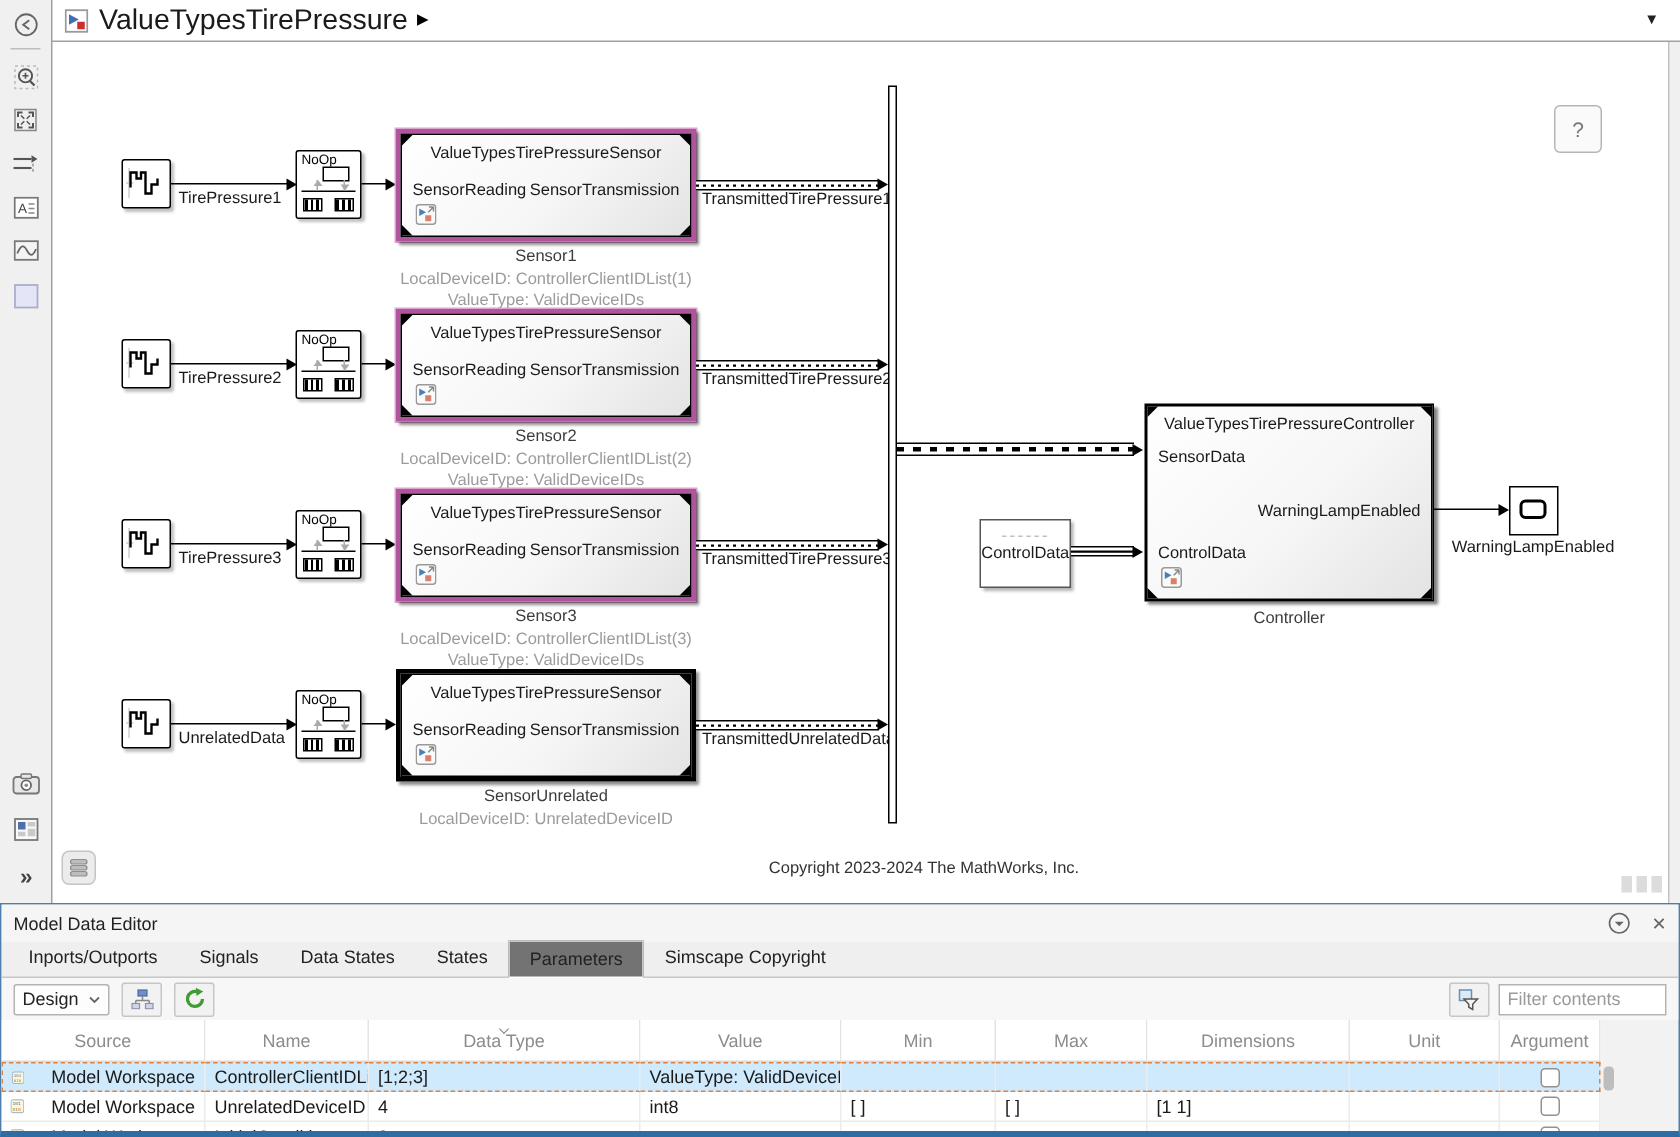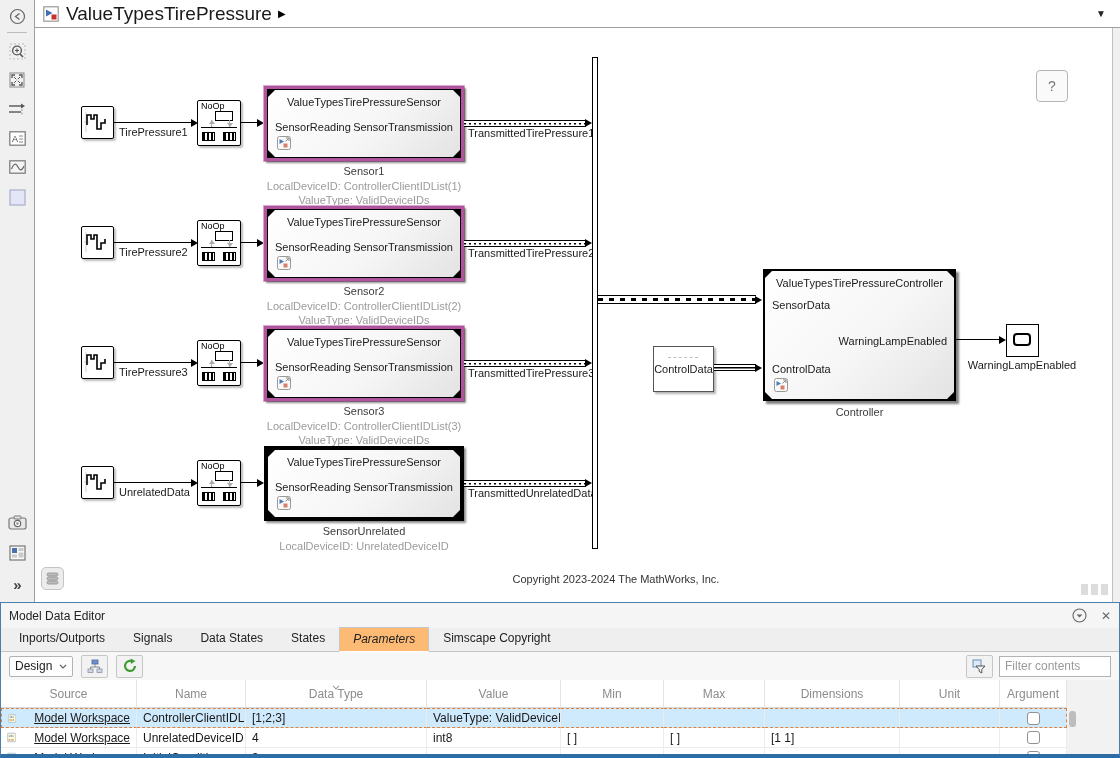--- a/index.html
+++ b/index.html
@@ -84,36 +84,36 @@
   #corner-grip span { width:7px; height:11px; background:#dcdcdc; }
 
   
   #mde { position:absolute; left:0; top:602px; width:1120px; height:156px; background:#f2f2f2; border:1px solid #4a7fae; border-bottom:4px solid #2e6da4; overflow:hidden; }
   .mde-header { height:25px; background:#f5f5f5; display:flex; align-items:center; padding:0 8px; }
   .mde-title { font-size:12px; color:#222; }
   .mde-hicons { margin-left:auto; display:flex; align-items:center; gap:14px; }
   .mde-hicon { color:#666; font-size:12px; cursor:pointer; display:flex; align-items:center; }
   .mde-tabs { height:24px; background:#efefef; border-bottom:1px solid #c6c6c6; display:flex; align-items:flex-end; padding-left:4px; }
   .tab { font-size:12px; color:#222; padding:4px 13px 5px 13px; cursor:pointer; border:1px solid transparent; }
-  .tab.active { background:#fdba74; border:1px solid #c6c6c6; border-bottom:1px solid #fff; margin-bottom:-1px;font-style:italic; }
+  .tab.active { background:#737373; border:1px solid #c6c6c6; border-bottom:1px solid #fff; margin-bottom:-1px; }
   .mde-toolbar { height:28px; background:#f7f7f7; display:flex; align-items:center; padding:0 8px; gap:8px; }
   .dd { height:21px; background:#fdfdfd; border:1px solid #b3b3b3; border-radius:2px; display:flex; align-items:center; padding:0 5px; gap:7px; font-size:12px; color:#222; cursor:pointer; }
   .tool-btn { width:27px; height:23px; background:#f2f2f2; border:1px solid #c6c6c6; border-radius:2px; display:flex; align-items:center; justify-content:center; cursor:pointer; }
   .tb-right { margin-left:auto; display:flex; align-items:center; gap:6px; }
   .filter-input { width:112px; height:21px; border:1px solid #b3b3b3; font-size:12px; padding:0 5px; color:#222; font-family:"Liberation Sans",sans-serif; }
   .filter-input::placeholder { color:#9a9a9a; }
 
   .tgrid { display:grid; grid-template-columns:136px 109px 181px 134px 103px 101px 135px 100px 67px; width:1066px; background:#fff; }
   .thead { height:28px; }
   .th { position:relative; font-size:12px; color:#8c8c8c; display:flex; align-items:center; justify-content:center; border-right:1px solid #e3e3e3; border-bottom:1px solid #d9d9d9; background:#fff; cursor:pointer; }
   .sort-chev { position:absolute; top:3px; left:50%; width:6px; height:6px; margin-left:-3px; }
   .sort-chev::before { content:""; position:absolute; left:0; top:0; width:5px; height:5px; border-right:1.4px solid #8c8c8c; border-bottom:1.4px solid #8c8c8c; transform:rotate(45deg) scale(.8); }
   .trow { height:20px; background:#fff; }
   .td { font-size:12px; color:#1a1a1a; display:flex; align-items:center; padding:0 6px; border-right:1px solid #ececec; border-bottom:1px solid #ececec; white-space:nowrap; overflow:hidden; }
-  .td.src { gap:18px;text-decoration:underline; }
+  .td.src { gap:18px; }
   .trow.selected .td { background:#cfe9fd; border-bottom:1px dashed #e0813c; border-top:1px dashed #e0813c; }
   .trow.selected .td:first-child { border-left:1px dashed #e0813c; }
   .trow.selected .td:last-child { border-right:1px dashed #e0813c; }
   .cb { width:13px; height:13px; border:1px solid #919191; border-radius:3px; background:#fff; margin:0 auto; appearance:none; -webkit-appearance:none; cursor:pointer; }
   .vthumb { position:absolute; left:1068px; top:108px; width:7px; height:16px; background:#bdbdbd; border-radius:3px; }
 
   svg { display:block; }
 </style>
 </head>
 <body>

